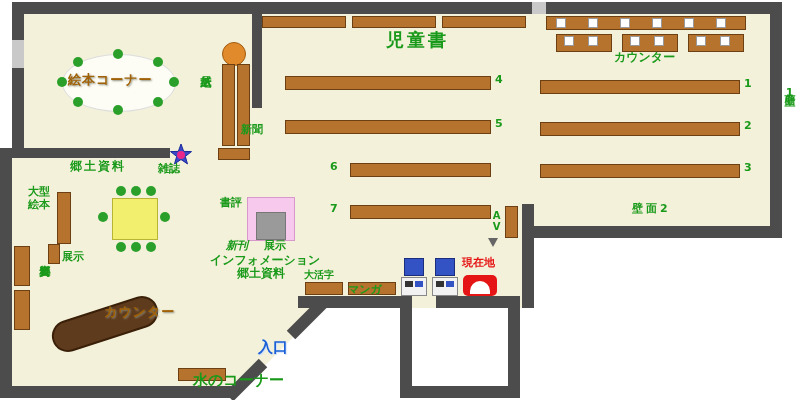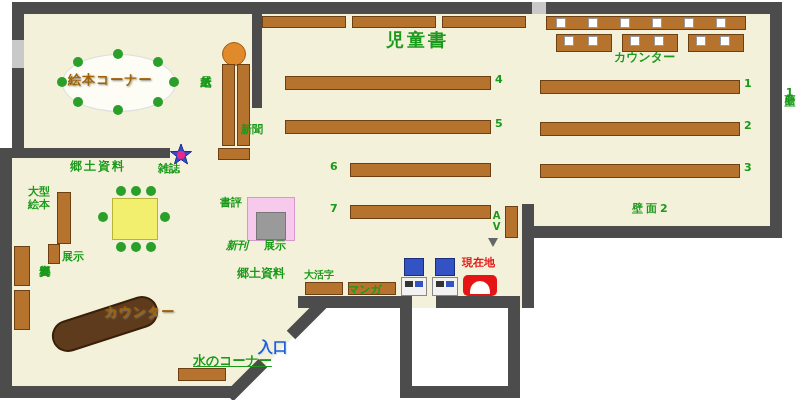--- a/index.html
+++ b/index.html
@@ -166,22 +166,23 @@
   <div class="lbl num" style="left:495px;top:118px;">5</div>
   <div class="lbl num" style="left:330px;top:161px;">6</div>
   <div class="lbl num" style="left:330px;top:203px;">7</div>
   <div class="lbl num" style="left:744px;top:78px;">1</div>
   <div class="lbl num" style="left:744px;top:120px;">2</div>
   <div class="lbl num" style="left:744px;top:162px;">3</div>
 
   <div class="lbl" style="left:220px;top:197px;">書評</div>
   <div class="lbl" style="left:226px;top:240px;font-style:italic;">新刊</div>
   <div class="lbl" style="left:264px;top:240px;">展示</div>
+  <div class="lbl" style="left:210px;top:254px;font-size:12px;">インフォメーション</div>
   <div class="lbl" style="left:237px;top:267px;font-size:12px;">郷土資料</div>
   <div class="lbl" style="left:304px;top:269px;font-size:10px;">大活字</div>
   <div class="lbl" style="left:348px;top:284px;">マンガ</div>
   <div class="lbl v" style="left:491px;top:210px;font-size:10px;">AV</div>
   <div class="lbl red" style="left:462px;top:257px;">現在地</div>
   <div class="lbl white" style="left:104px;top:305px;font-size:13px;letter-spacing:1px;">カウンター</div>
   <div class="lbl blue" style="left:258px;top:339px;font-size:15px;">入口</div>
-  <div class="lbl" style="left:193px;top:354px;font-size:13px;text-decoration:underline;">水のコーナー</div>
+  <div class="lbl" style="left:193px;top:372px;font-size:15px;">水のコーナー</div>
 
 </div>
 
 </body></html>

